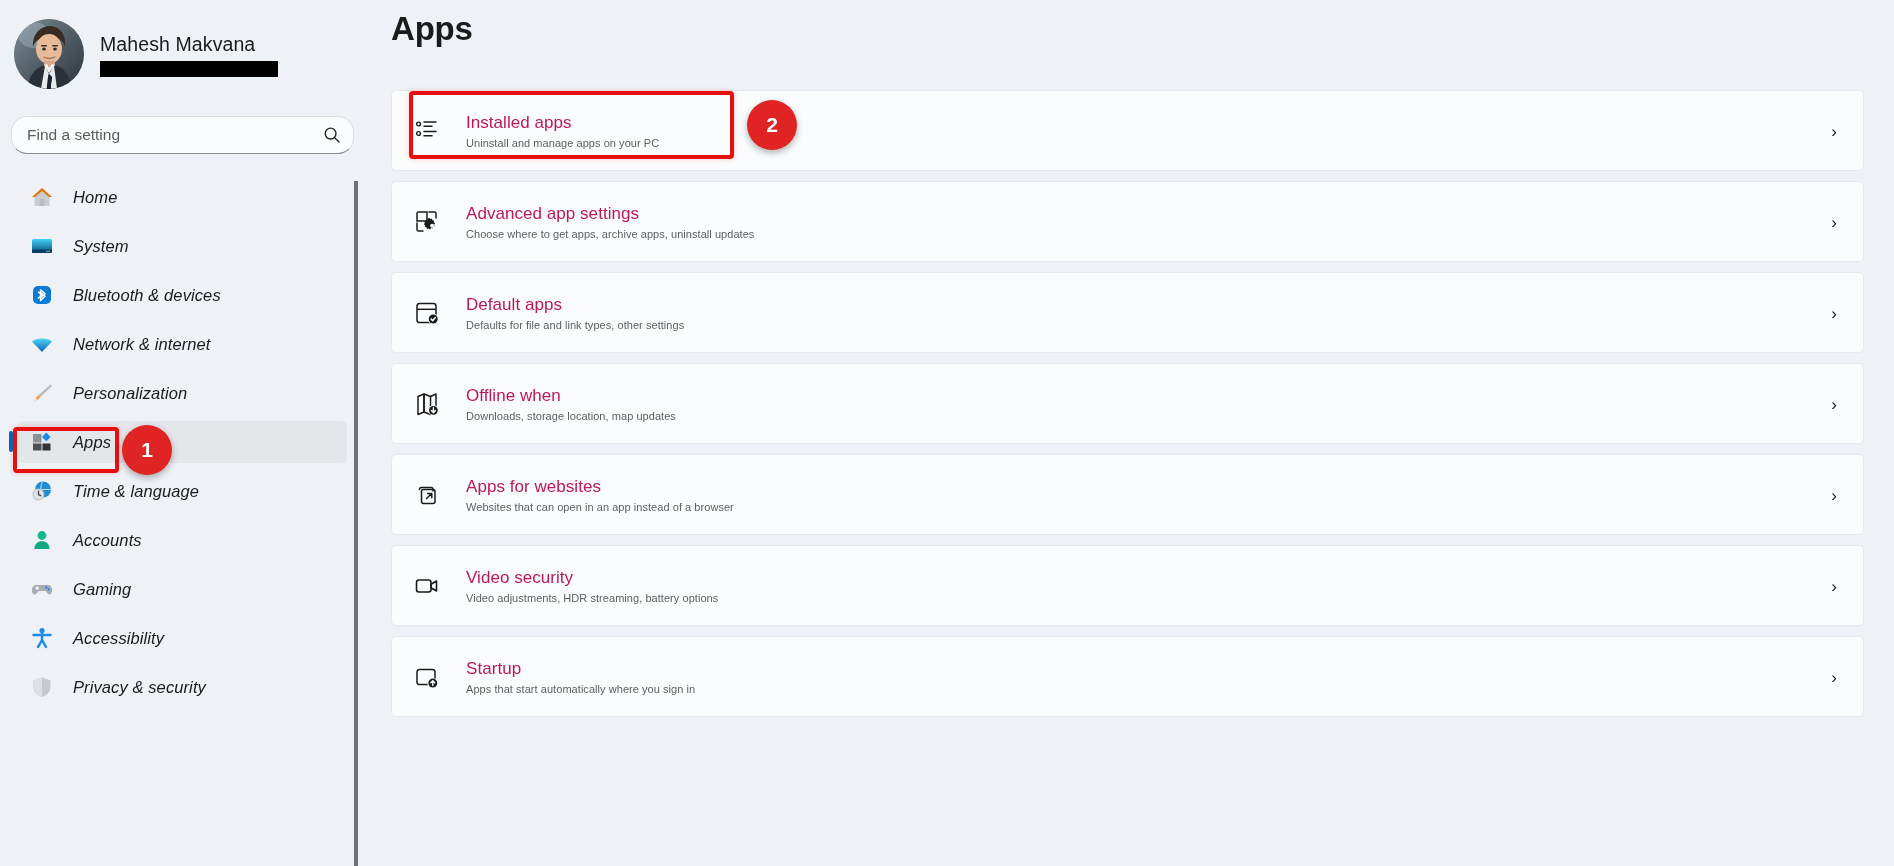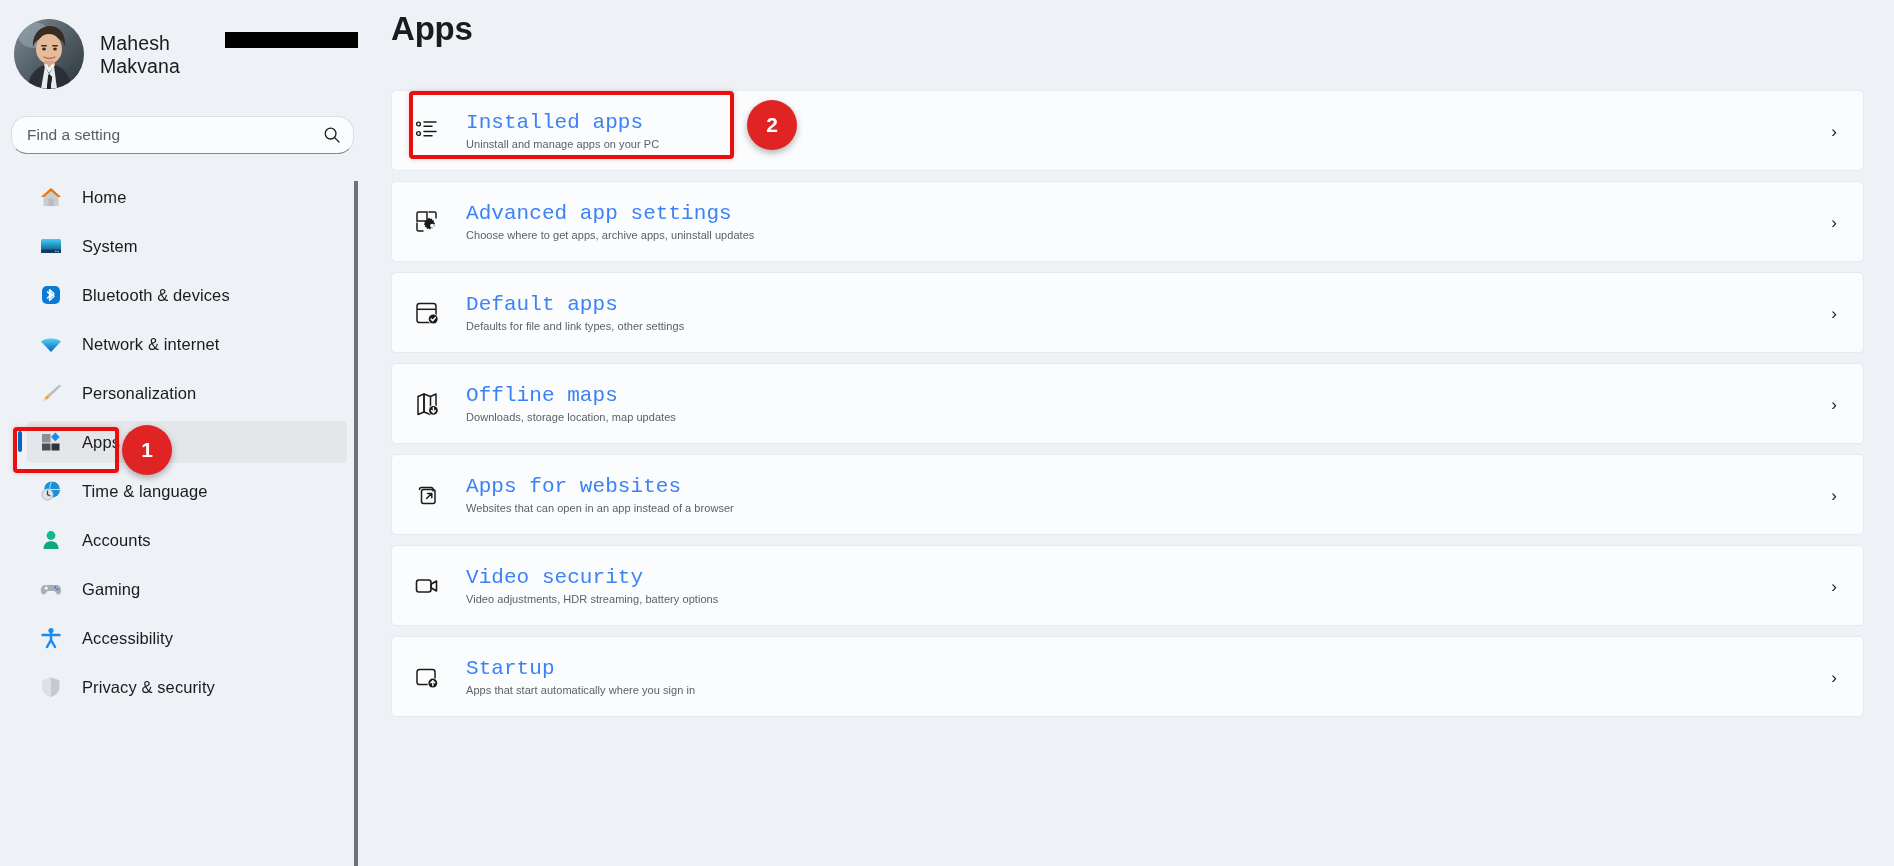--- a/index.html
+++ b/index.html
@@ -41,21 +41,21 @@
     width: 70px;
     height: 70px;
     border-radius: 50%;
     flex: 0 0 70px;
     overflow: hidden;
     position: relative;
     background: #6d7b86;
   }
   .avatar svg { display: block; width: 70px; height: 70px; }
 
-  .profile-text { display: flex; flex-direction: row; gap: 5px; padding-top: 2px; }
+  .profile-text { display: flex; flex-direction: column; gap: 5px; padding-top: 2px; }
   .profile-name {
     font-size: 19.5px;
     color: #1b1b1b;
     letter-spacing: .1px;
   }
   .profile-email-redacted {
     width: 178px;
     height: 16px;
     background: #000000;
   }
@@ -82,22 +82,23 @@
     font-size: 15.5px;
     color: #1b1b1b;
   }
   .search-input::placeholder { color: #5a5d61; opacity: 1; }
   .search-icon { width: 18px; height: 18px; flex: 0 0 18px; color: #1b1b1b; }
   .search-icon svg { display: block; }
 
   
   .nav {
     margin-top: 22px;
-    padding-left: 27px;
+    padding-left: 18px;
     width: 347px;
+    font-style: italic;
   }
   .nav-item {
     position: relative;
     display: flex;
     align-items: center;
     gap: 18px;
     height: 42px;
     margin-bottom: 7px;
     padding-left: 11px;
     border-radius: 5px;
@@ -166,21 +167,21 @@
     height: 34px;
     flex: 0 0 34px;
     margin-right: 22px;
     display: flex;
     align-items: center;
     justify-content: center;
     color: #1b1b1b;
   }
   .card-icon svg { display: block; }
   .card-text { display: flex; flex-direction: column; gap: 4px; }
-  .card-title { font-size: 21px; color: #3b82f6; letter-spacing: .05px; font-family: Liberation Mono, monospace; }
+  .card-title { font-size: 17px; color: #be185d; letter-spacing: .05px; }
   .card-sub { font-size: 11px; color: #5c5f63; letter-spacing: .05px; }
   .card-chevron {
     position: absolute;
     right: 26px;
     top: 50%;
     transform: translateY(-50%);
     font-size: 17px;
     color: #1b1b1b;
     line-height: 1;
   }
@@ -478,21 +479,21 @@
           <svg viewBox="0 0 34 34" fill="none" xmlns="http://www.w3.org/2000/svg">
             <path d="M8 9.5 L14 7 L14 25 L8 27.5 Z" stroke="#1b1b1b" stroke-width="1.5" stroke-linejoin="round"></path>
             <path d="M14 7 L20.5 9.5 L20.5 27.5 L14 25 Z" stroke="#1b1b1b" stroke-width="1.5" stroke-linejoin="round"></path>
             <path d="M20.5 9.5 L26 7 L26 19" stroke="#1b1b1b" stroke-width="1.5" stroke-linejoin="round"></path>
             <circle cx="23.4" cy="23.3" r="5.3" fill="#fbfcfd"></circle>
             <circle cx="23.4" cy="23.3" r="4.4" fill="#1b1b1b"></circle>
             <path d="M23.4 20.8 L23.4 25.5 M21.4 23.6 L23.4 25.7 L25.4 23.6" stroke="#fbfcfd" stroke-width="1.4" fill="none" stroke-linecap="round" stroke-linejoin="round"></path>
           </svg>
         </span>
         <span class="card-text">
-          <span class="card-title">Offline maps</span>
+          <span class="card-title">Offline when</span>
           <span class="card-sub">Downloads, storage location, map updates</span>
         </span>
         <span class="card-chevron">›</span>
       </div>
 
       <div class="card">
         <span class="card-icon">
           <svg viewBox="0 0 34 34" fill="none" xmlns="http://www.w3.org/2000/svg">
             <path d="M9.5 11.5 A2 2 0 0 1 11.5 9.5 H21 A2 2 0 0 1 23 11.5 V13" stroke="#1b1b1b" stroke-width="1.5" stroke-linecap="round"></path>
             <rect x="11.5" y="11.5" width="13.5" height="14" rx="2" stroke="#1b1b1b" stroke-width="1.5"></rect>

